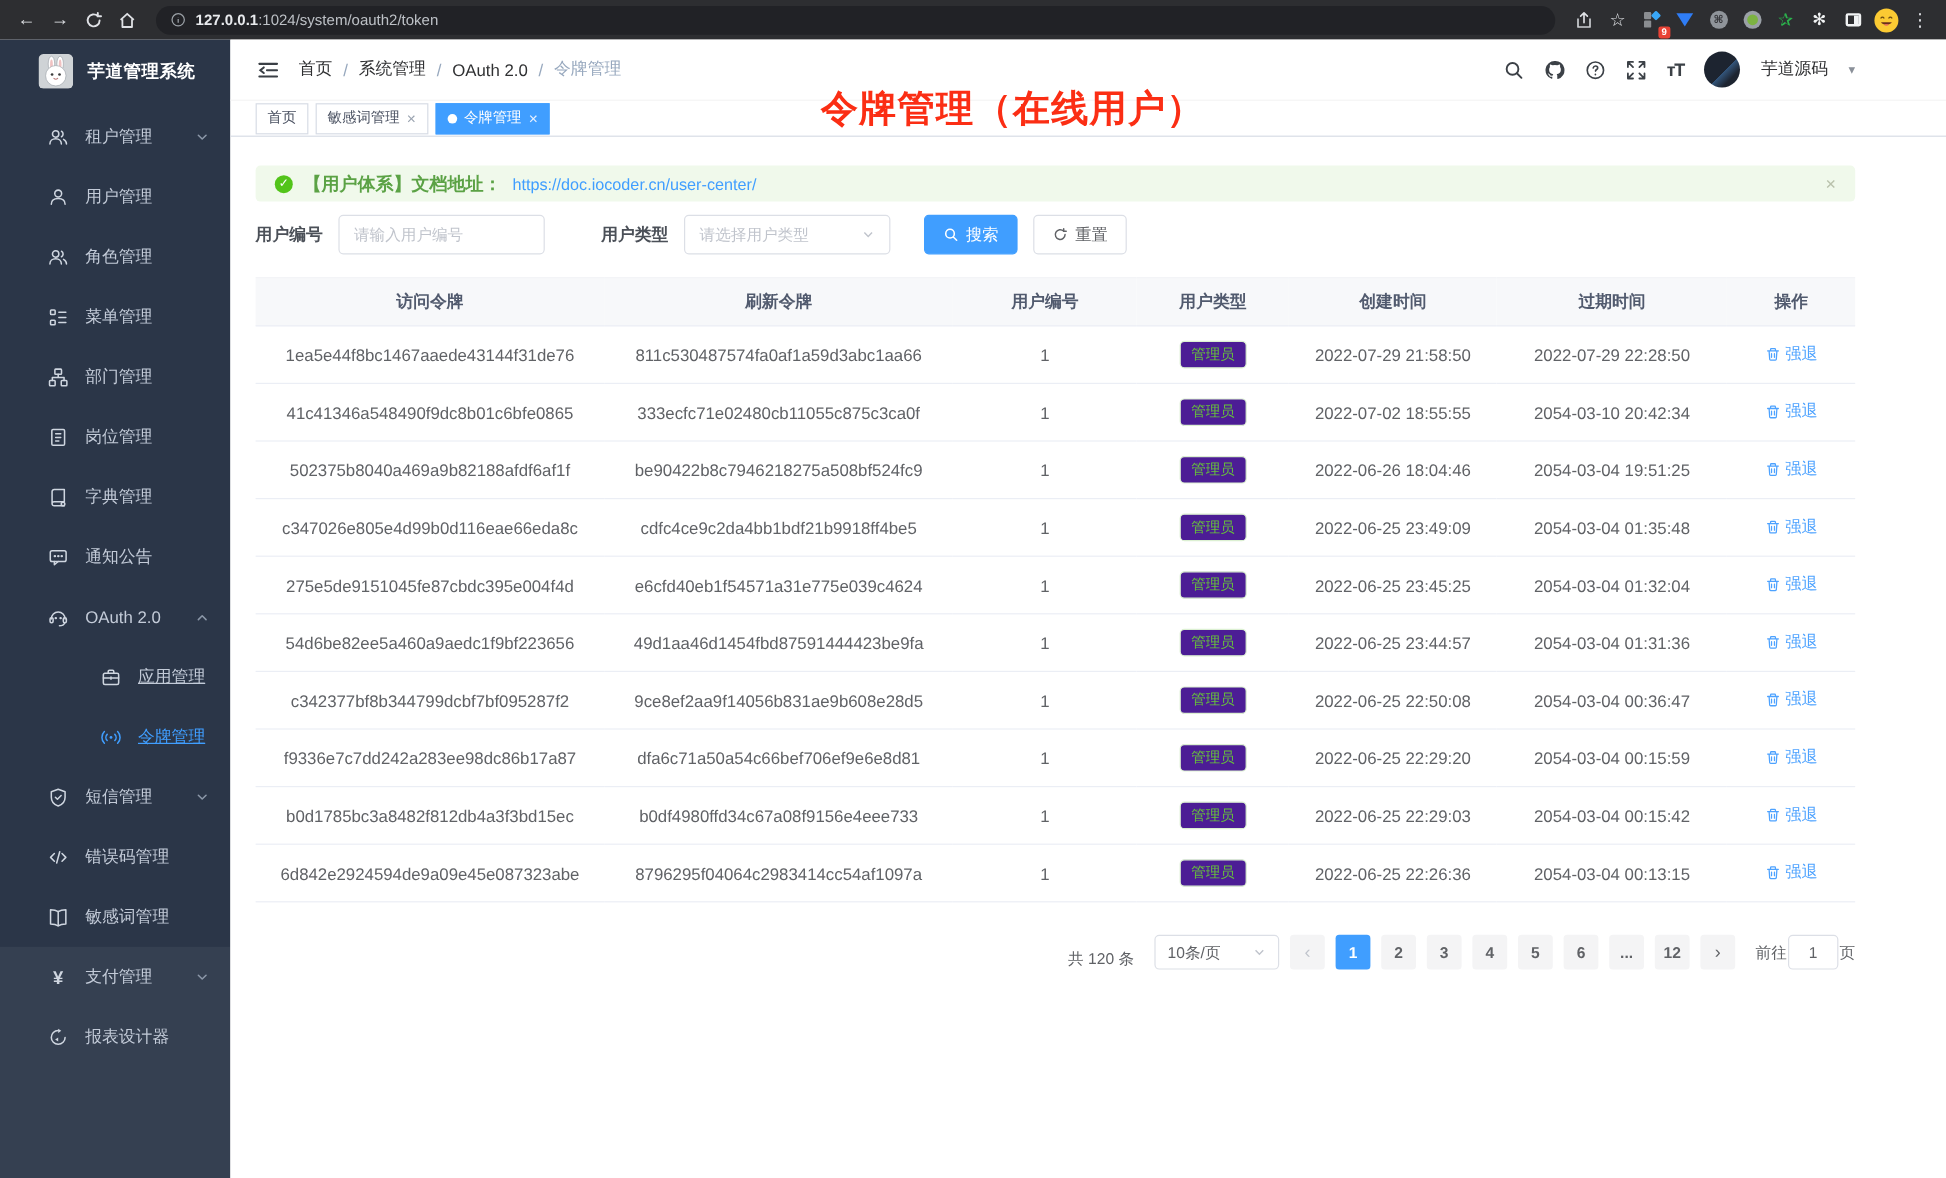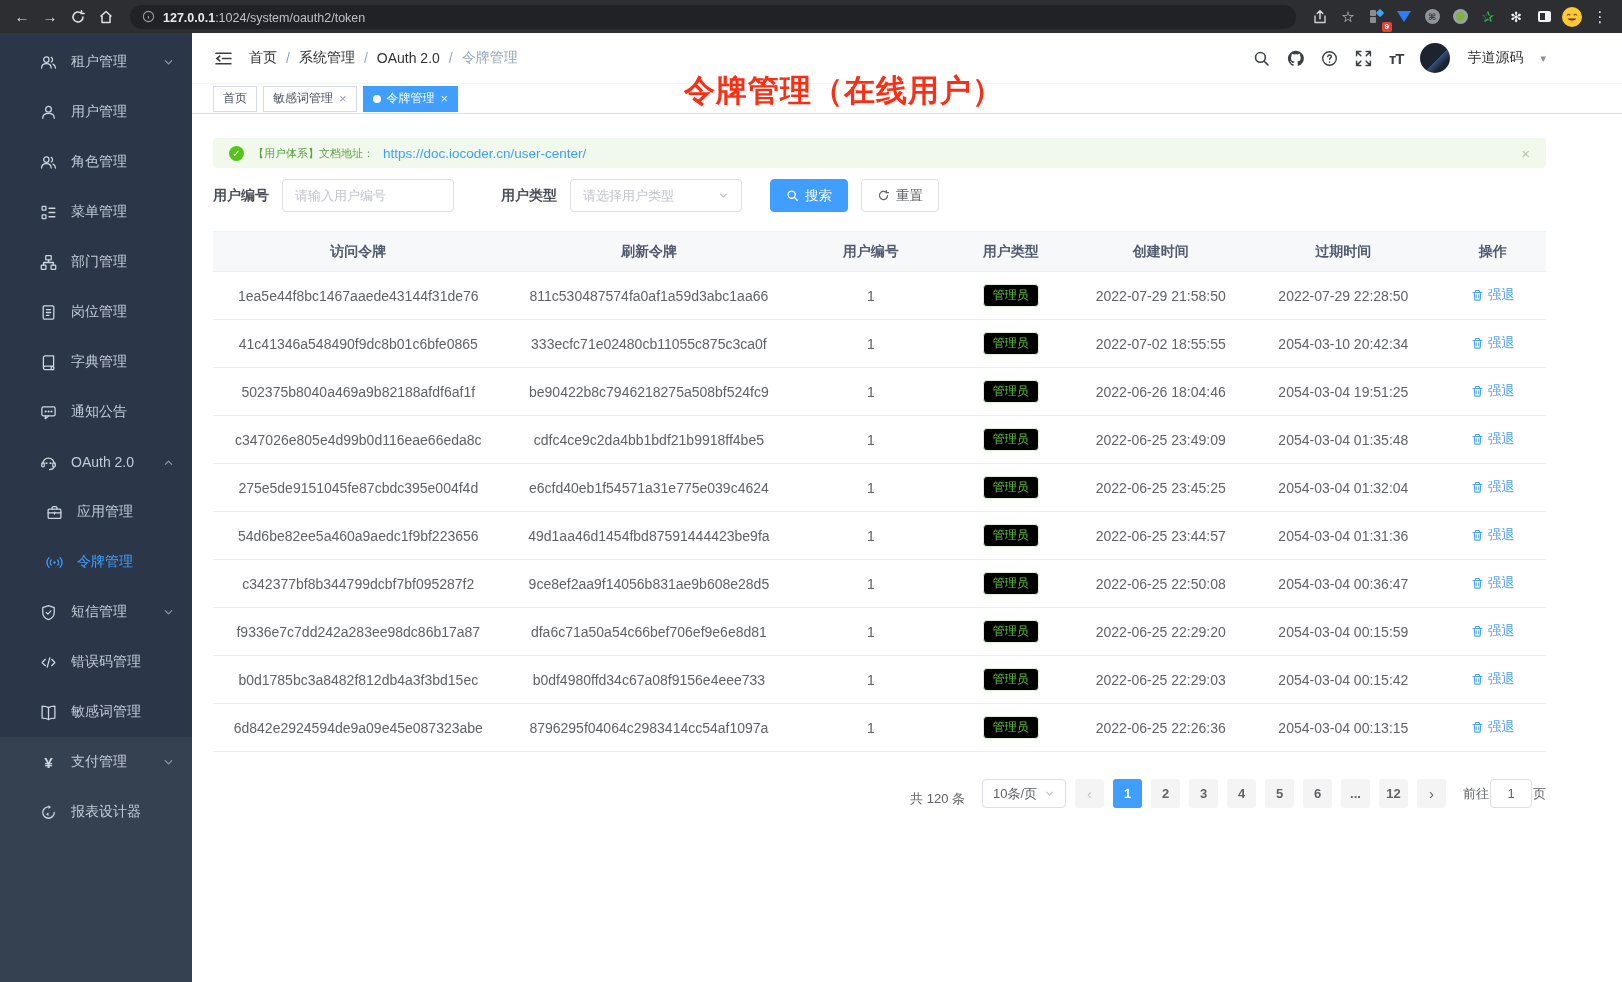--- a/index.html
+++ b/index.html
@@ -38,21 +38,21 @@
   
   .sidebar { width:192px; background:#2b3648; color:#c3cbd8; display:flex; flex-direction:column; flex:none; }
   .logo-row { height:52px; display:flex; align-items:center; padding-left:32px; gap:12px; flex:none; }
   .logo-img { width:29px; height:29px; border-radius:4px; overflow:hidden; flex:none; }
   .logo-title { color:#fff; font-size:14.5px; font-weight:700; letter-spacing:.5px; }
   .side-menu { padding-top:4px; }
   .side-bottom { flex:1; background:rgba(255,255,255,.05); }
   .side-item { height:50px; display:flex; align-items:center; padding:0 18px 0 40px; font-size:14px; cursor:pointer; }
   .side-item .sicon { width:17px; height:17px; margin-right:14px; flex:none; color:#cfd6e0; }
   .side-item .sicon svg { width:17px; height:17px; display:block; }
-  .side-item.sub { padding-left:46px; }
+  .side-item.sub { padding-left:84px;text-decoration:underline; }
   .side-item.active { color:#409eff; }
   .side-item.active .sicon { color:#409eff; }
   .sarrow { margin-left:auto; color:#8b97a8; }
   .sarrow svg { width:11px; height:11px; display:block; }
   .sarrow.up svg { transform:rotate(180deg); }
 
   
   .main { flex:1; display:flex; flex-direction:column; position:relative; background:#fff; min-width:0; }
   .main-header { height:51px; display:flex; align-items:center; padding:0 76px 0 22px; border-bottom:1px solid #f4f4f4; }
   .hamburger { color:#3a3f45; margin-right:16px; }
@@ -76,21 +76,21 @@
   .tag .x { font-size:13px; color:#9aa3b0; line-height:1; }
   .tag.active { background:#409eff; border-color:#409eff; color:#fff; }
   .tag.active .dot { display:block; }
   .tag.active .x { color:#e8f1ff; }
 
   .content { padding:0 76px 0 21px; flex:1; }
 
   
   .alert { margin-top:24px; height:30px; background:#f0f9eb; border-radius:4px; display:flex; align-items:center; padding:0 16px; gap:9px; }
   .check-circle { width:15px; height:15px; border-radius:50%; background:#52c41a; color:#fff; font-size:10px; display:flex; align-items:center; justify-content:center; flex:none; }
-  .alert-text { font-size:11px; color:#5ba245; font-weight:400; }
+  .alert-text { font-size:15px; color:#5ba245; font-weight:700; }
   .alert-link { font-size:13.5px; color:#409eff; cursor:pointer; }
   .alert-close { margin-left:auto; color:#b9c2ac; font-size:15px; cursor:pointer; }
 
   
   .filter-row { margin-top:11px; display:flex; align-items:center; }
   .flabel { font-size:14px; font-weight:700; color:#4b5058; margin-right:13px; }
   .finput, .fselect { width:172px; height:33px; border:1px solid #dcdfe6; border-radius:4px; background:#fff;
     font-size:13px; color:#606266; padding:0 12px; display:flex; align-items:center; }
   .finput input { border:none; outline:none; width:100%; font-size:13px; font-family:inherit; color:#606266; background:transparent; }
   .finput input::placeholder, .fselect .ph { color:#c0c4cc; }
@@ -102,29 +102,29 @@
   .btn { height:33px; border-radius:4px; display:flex; align-items:center; gap:6px; padding:0 15px; font-size:13.5px; cursor:pointer; }
   .btn svg { width:13px; height:13px; }
   .btn-primary { background:#409eff; color:#fff; border:1px solid #409eff; }
   .btn-plain { background:#fff; color:#606266; border:1px solid #dcdfe6; margin-left:13px; }
 
   
   table { margin-top:19px; width:100%; border-collapse:collapse; table-layout:fixed; }
   th { height:40px; background:#f7f8fa; color:#515a6e; font-size:14px; font-weight:700; text-align:center; }
   td { height:48px; border-bottom:1px solid #ebeef5; text-align:center; font-size:14px; color:#606266; }
   tr.hrow th { border-bottom:1px solid #ebeef5; border-top:1px solid #f0f2f5; }
-  .tag-success { display:inline-block; background:#000000; border:1px solid #dcf0d2; color:#67c23a;
+  .tag-success { display:inline-block; background:#4c1d95; border:1px solid #dcf0d2; color:#67c23a;
     font-size:12px; padding:3px 9px; border-radius:4px; line-height:1.2; }
   .link-danger { color:#4da2ff; font-size:13.5px; cursor:pointer; display:inline-flex; align-items:center; gap:4px; }
   .link-danger svg { width:13px; height:13px; }
 
   
   .pager { margin-top:27px; display:flex; align-items:flex-end; justify-content:flex-end; gap:9px; font-size:13px; color:#606266; }
   .pager .total { margin-right:8px; }
-  .psize { width:84px; height:29px; border:1px solid #dcdfe6; border-radius:4px; display:flex; align-items:center;
+  .psize { width:104px; height:29px; border:1px solid #dcdfe6; border-radius:4px; display:flex; align-items:center;
     justify-content:space-between; padding:0 10px; color:#606266; cursor:pointer; background:#fff; }
   .psize svg { width:11px; height:11px; color:#c0c4cc; }
   .pbtn { min-width:29px; height:29px; background:#f4f4f5; border-radius:3px; display:flex; align-items:center;
     justify-content:center; font-size:13px; color:#606266; cursor:pointer; padding:0 4px; font-weight:600; }
   .pbtn.arrow { font-weight:400; font-size:15px; }
   .pbtn.disabled { color:#c0c4cc; }
   .pbtn.active { background:#409eff; color:#fff; }
   .goto { display:flex; align-items:center; gap:1px; margin-left:8px; }
   .goto .gi { width:42px; height:29px; border:1px solid #dcdfe6; border-radius:4px; text-align:center;
     font-size:13px; color:#606266; display:flex; align-items:center; justify-content:center; background:#fff; }
@@ -192,20 +192,36 @@
           <path d="M5.5 11.5c1 2.6 8 2.6 9 0z" fill="#6b2f1d"></path>
           <path d="M8 13.8c1.2.8 2.8.8 4 0-1-1-3-1-4 0z" fill="#e8685f"></path>
         </svg></span>
   </span>
   <span class="bicon">⋮</span>
 </div>
 
 <div class="app">
 
   <aside class="sidebar">
+    <div class="logo-row">
+      <span class="logo-img">
+        <svg viewBox="0 0 28 28">
+            <rect width="28" height="28" rx="4" fill="#cfd3d6"></rect>
+            <ellipse cx="10.5" cy="8" rx="2.6" ry="6.2" fill="#fff" stroke="#9aa0a6" stroke-width=".5"></ellipse>
+            <ellipse cx="17.5" cy="8" rx="2.6" ry="6.2" fill="#fff" stroke="#9aa0a6" stroke-width=".5"></ellipse>
+            <ellipse cx="10.5" cy="8.4" rx="1.1" ry="4" fill="#f0c2c2"></ellipse>
+            <ellipse cx="17.5" cy="8.4" rx="1.1" ry="4" fill="#f0c2c2"></ellipse>
+            <circle cx="14" cy="17.5" r="8.2" fill="#fff" stroke="#9aa0a6" stroke-width=".5"></circle>
+            <circle cx="11" cy="16.5" r="1.1" fill="#3b3b3b"></circle>
+            <circle cx="17" cy="16.5" r="1.1" fill="#3b3b3b"></circle>
+            <path d="M12.5 19.6c.9.9 2.1.9 3 0" stroke="#b97a7a" stroke-width=".9" fill="none" stroke-linecap="round"></path>
+          </svg>
+      </span>
+      <span class="logo-title">芋道管理系统</span>
+    </div>
     <nav class="side-menu">
         <div class="side-item">
           <span class="sicon">
             <svg viewBox="0 0 16 16" fill="none" stroke="currentColor" stroke-width="1.2" stroke-linecap="round" stroke-linejoin="round">
               <circle cx="6" cy="5.3" r="2.5"></circle>
               <path d="M1.5 13.2c0-2.6 2-4.1 4.5-4.1s4.5 1.5 4.5 4.1"></path>
               <path d="M10.6 3.2a2.5 2.5 0 0 1 0 4.3M12.2 9.5c1.4.7 2.3 1.9 2.3 3.7"></path>
             </svg>
           </span>
           <span class="slabel">租户管理</span>

